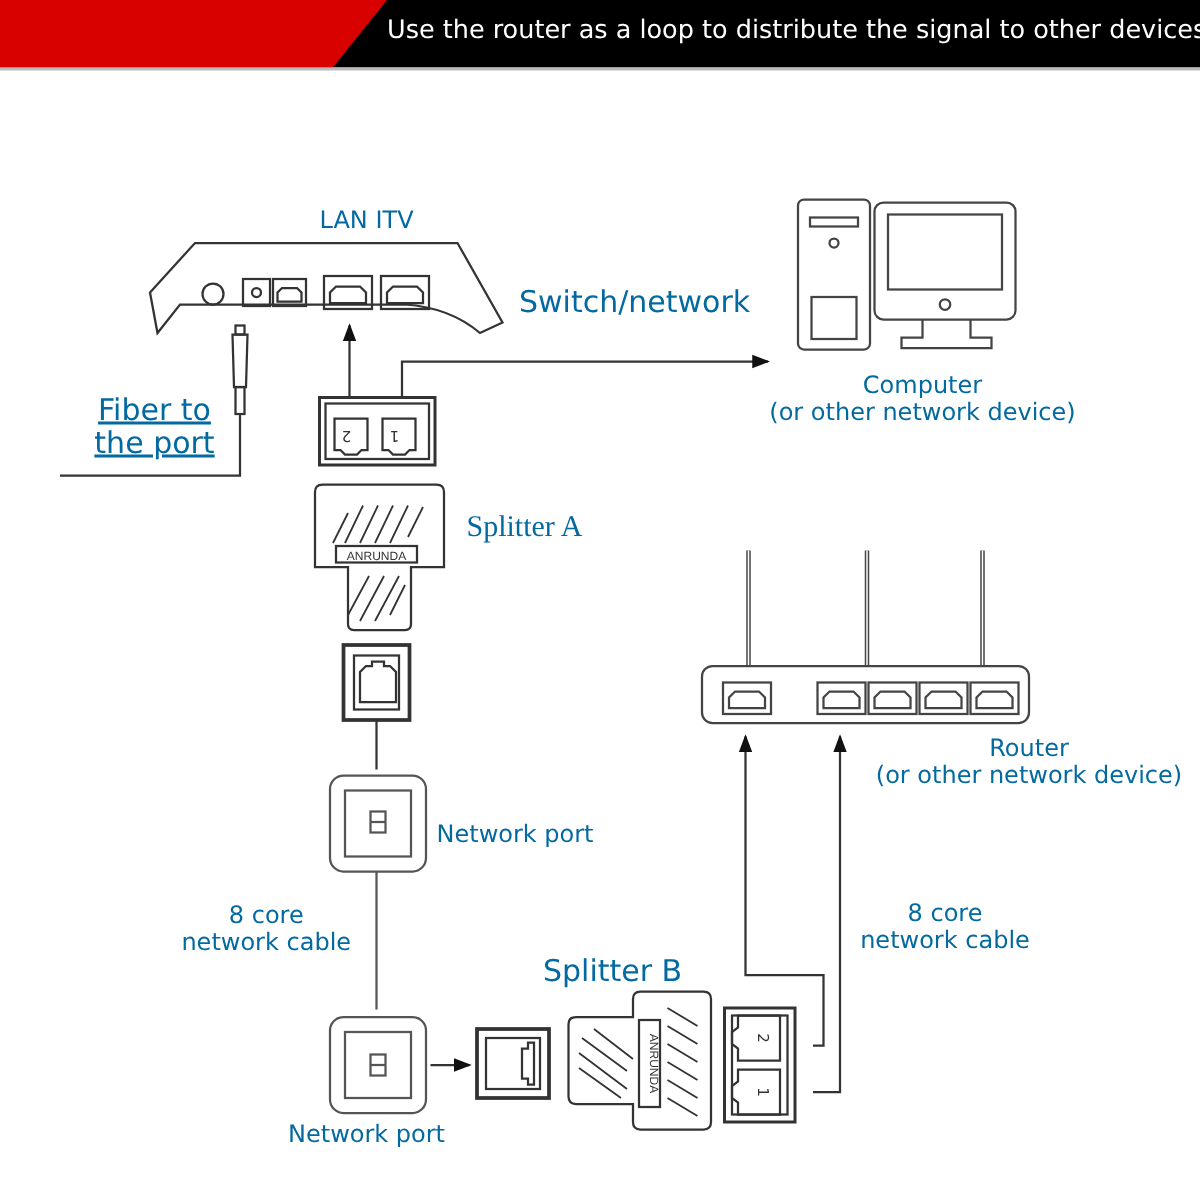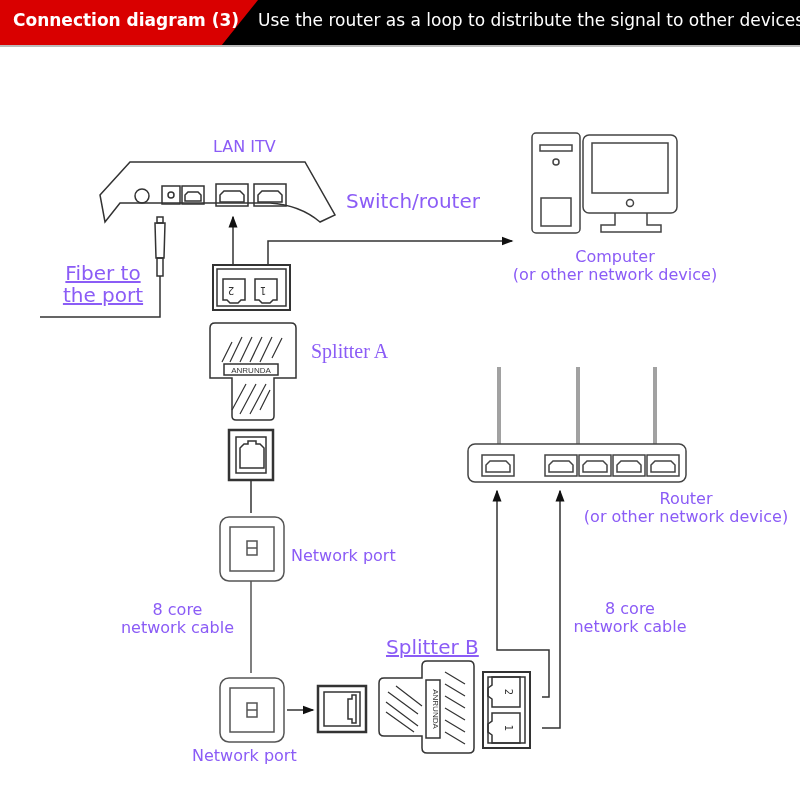--- a/index.html
+++ b/index.html
@@ -2,30 +2,29 @@
 <html><head>
 <meta charset="utf-8">
 <style>
   html,body{margin:0;padding:0;background:#fff;}
   body{width:800px;height:800px;position:relative;overflow:hidden;font-family:"DejaVu Sans","Liberation Sans",sans-serif;}
   .header{position:absolute;left:0;top:0;width:800px;height:45px;background:#000;}
   .header-red{position:absolute;left:0;top:0;width:258px;height:45px;background:#d90000;clip-path:polygon(0 0,100% 0,86% 100%,0 100%);}
   .header-left{position:absolute;left:13px;top:10px;color:#fff;font-size:17px;font-weight:bold;white-space:nowrap;}
   .header-right{position:absolute;left:258px;top:10px;color:#fff;font-size:17px;white-space:nowrap;}
   .header-line{position:absolute;left:0;top:45px;width:800px;height:2px;background:#bbb;}
-  .lbl{position:absolute;color:#8b5cf6;white-space:nowrap;line-height:1.1;}
+  .lbl{position:absolute;color:#0369a1;white-space:nowrap;line-height:1.1;}
   .center{text-align:center;}
   svg.diagram{position:absolute;left:0;top:0;}
 </style>
 </head>
 <body>
 
 <div class="header">
   <div class="header-red"></div>
-  <div class="header-left">Connection diagram (3)</div>
   <div class="header-right">Use the router as a loop to distribute the signal to other devices</div>
 </div>
 <div class="header-line"></div>
 
 <svg class="diagram" width="800" height="800" viewBox="0 0 800 800" fill="none" stroke="#333" stroke-width="1.5">
   <defs>
     <marker id="arr" markerWidth="8" markerHeight="8" refX="7" refY="4" orient="auto">
       <path d="M0,1 L8,4 L0,7 Z" fill="#111" stroke="none"></path>
     </marker>
   </defs>
@@ -143,21 +142,21 @@
     <rect x="579" y="455" width="32" height="21"></rect>
       <path d="M583,472 v-7 l4,-4 h16 l4,4 v7 z"></path>
     <rect x="613" y="455" width="32" height="21"></rect>
       <path d="M617,472 v-7 l4,-4 h16 l4,4 v7 z"></path>
     <rect x="647" y="455" width="32" height="21"></rect>
       <path d="M651,472 v-7 l4,-4 h16 l4,4 v7 z"></path>
   </g>
 </svg>
 
 <div class="lbl" style="left:213px;top:138px;font-size:16px;">LAN  ITV</div>
-<div class="lbl" style="left:346px;top:190px;font-size:20px;">Switch/router</div>
+<div class="lbl" style="left:346px;top:190px;font-size:20px;">Switch/network</div>
 <div class="lbl center" style="left:48px;top:262px;width:110px;font-size:20px;text-decoration:underline;">
   <div>Fiber to</div>
   <div>the port</div>
 </div>
 <div class="lbl center" style="left:495px;top:248px;width:240px;font-size:16px;text-align:center;">
   <div>Computer</div>
   <div>(or other network device)</div>
 </div>
 <div class="lbl" style="left:311px;top:340px;font-size:20px;font-family:Liberation Serif, serif;">Splitter A</div>
 <div class="lbl" style="left:291px;top:547px;font-size:16px;">Network port</div>
@@ -166,14 +165,14 @@
   <div>network cable</div>
 </div>
 <div class="lbl center" style="left:566px;top:490px;width:240px;font-size:16px;">
   <div>Router</div>
   <div>(or other network device)</div>
 </div>
 <div class="lbl center" style="left:560px;top:600px;width:140px;font-size:16px;">
   <div>8 core</div>
   <div>network cable</div>
 </div>
-<div class="lbl" style="left:386px;top:636px;font-size:20px;text-decoration:underline;">Splitter B</div>
+<div class="lbl" style="left:362px;top:636px;font-size:20px;">Splitter B</div>
 <div class="lbl" style="left:192px;top:747px;font-size:16px;">Network port</div>
 
 </body></html>

